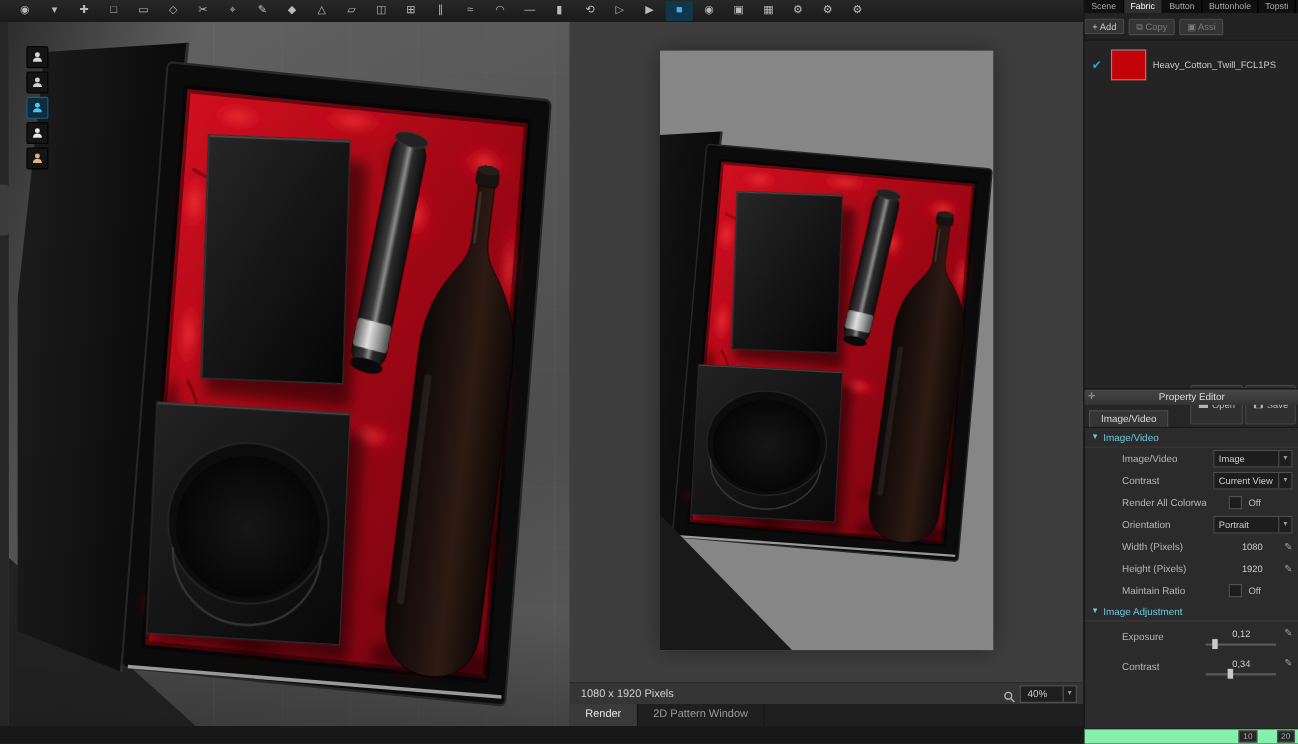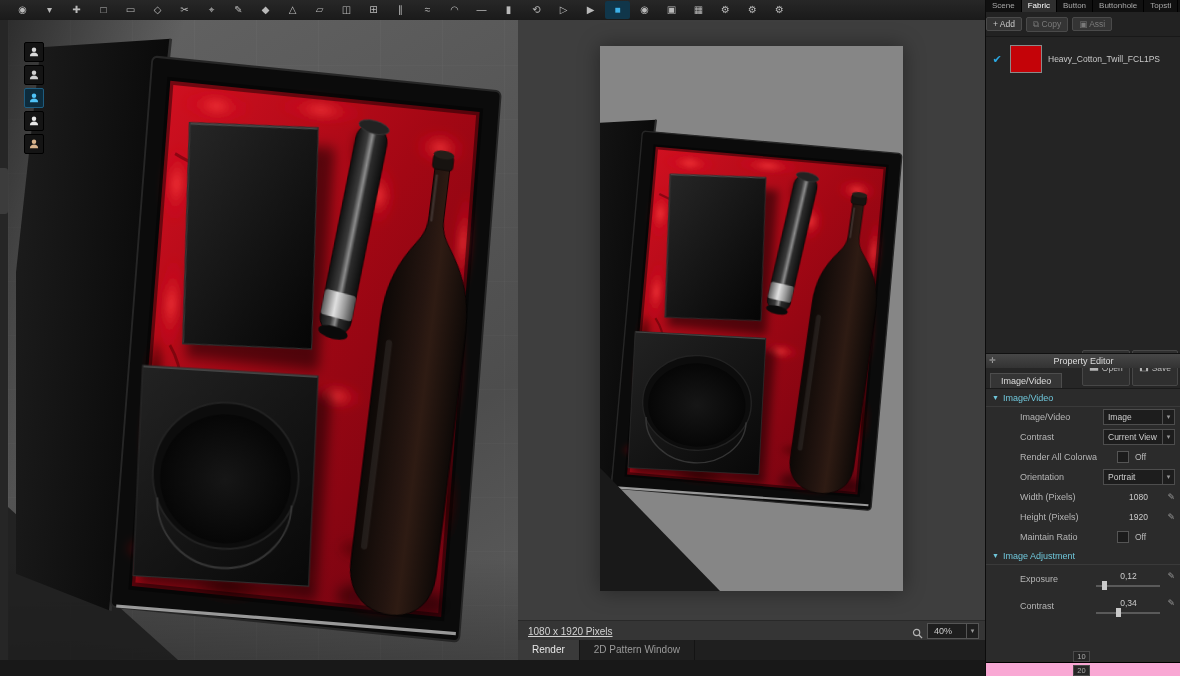--- a/index.html
+++ b/index.html
@@ -42,21 +42,21 @@
   .av-btn svg{width:12px;height:12px;}
   
   #render-panel{position:absolute;left:518px;top:20px;width:467px;height:600px;background:#3e3e3e;}
   #render-image{position:absolute;left:82px;top:26px;width:303px;height:545px;background:#868686;
     box-shadow:0 0 20px rgba(0,0,0,.4);overflow:hidden;}
   #render-image svg{position:absolute;inset:0;width:100%;height:100%;}
   #render-image .render-wedge{position:absolute;left:0;bottom:0;width:120px;height:140px;background:#191919;
     clip-path:polygon(0 12%,100% 100%,0 100%);}
   #render-status{position:absolute;left:518px;top:620px;width:467px;height:20px;background:#353535;
     border-top:1px solid #292929;display:flex;align-items:center;}
-  #render-status .px{font-size:10px;color:#d2d2d2;margin-left:10px;text-decoration:underline;}
+  #render-status .px{font-size:10px;color:#d2d2d2;margin-left:10px;}
   #zoom-wrap{margin-left:auto;margin-right:6px;display:flex;align-items:flex-end;gap:4px;}
   #zoom-wrap svg{width:11px;height:11px;}
   .zoom-box{display:flex;background:#1e1e1e;border:1px solid #555;height:14px;}
   .zoom-box .zv{font-size:9px;color:#ccc;line-height:14px;padding:0 6px;min-width:26px;}
   .zoom-box .za{width:11px;border-left:1px solid #555;font-size:7px;color:#999;line-height:14px;text-align:center;}
   #render-tabs{position:absolute;left:518px;top:640px;width:467px;height:20px;background:#1f1f1f;display:flex;}
   .rw-tab{font-size:10px;line-height:20px;padding:0 14px;color:#9a9a9a;border-right:1px solid #141414;}
   .rw-tab.active{background:#3a3a3a;color:#e8e8e8;}
   #bottom-strip{position:absolute;left:0;top:660px;width:985px;height:16px;background:#181818;}
   
@@ -97,22 +97,22 @@
   .dd-val{font-size:8.5px;color:#ccc;line-height:14px;padding:0 4px;min-width:50px;}
   .dd-arrow{width:11px;border-left:1px solid #4d4d4d;font-size:7px;color:#999;line-height:14px;text-align:center;}
   .cbx{width:10px;height:10px;background:#1c1c1c;border:1px solid #555;}
   .cbx-label{font-size:8.5px;color:#bbb;margin-left:3px;min-width:40px;}
   .edit-val{font-size:8.5px;color:#ccc;min-width:52px;text-align:center;}
   .pencil{font-size:9px;color:#999;}
   .sl-wrap{display:flex;flex-direction:column;align-items:flex-end;}
   .sl-top{display:flex;align-items:center;gap:13px;}
   .sl-track{position:relative;width:64px;height:2px;background:#5a5a5a;margin:4px 15px 0 0;}
   .sl-handle{position:absolute;top:-4px;width:5px;height:9px;background:#c9c9c9;}
-  #rp-footer{position:absolute;left:0;bottom:0;width:195px;height:14px;background:#f9a8d4;border-top:1px solid #000;
-    display:flex;align-items:center;justify-content:flex-end;gap:3px;padding-right:4px;box-sizing:border-box;flex-direction:column;}
+  #rp-footer{position:absolute;left:0;bottom:0;width:195px;height:14px;background:#86efac;border-top:1px solid #000;
+    display:flex;align-items:center;justify-content:flex-end;gap:18px;padding-right:4px;box-sizing:border-box;}
   .ft-btn{font-size:7.5px;color:#aaa;border:1px solid #4a4a4a;padding:0 3px;line-height:9px;background:#262626;}
 </style>
 </head>
 <body>
 
 <svg width="0" height="0" style="position:absolute" aria-hidden="true">
   <defs>
     <linearGradient id="redG" x1="0" y1="0" x2="1" y2="1">
       <stop offset="0" stop-color="#d01020"></stop>
         <stop offset="0.45" stop-color="#a30714"></stop>

